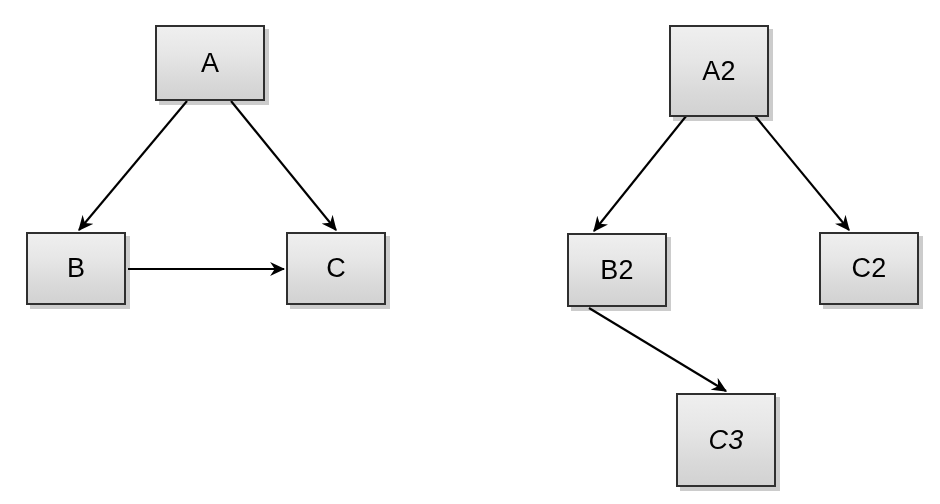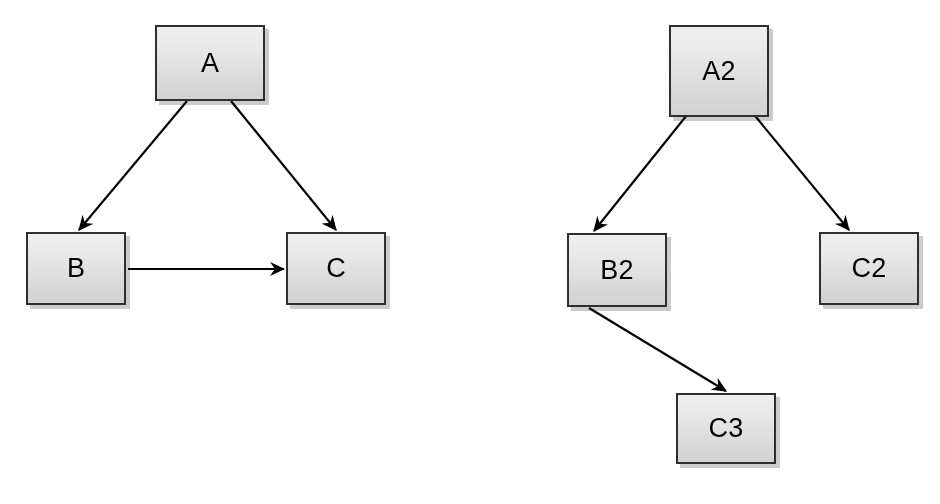--- a/index.html
+++ b/index.html
@@ -75,18 +75,18 @@
       </div>
       <div class="node" style="left: 669px; top: 25px; width: 100px; height: 92px;">
         <span class="node-label">A2</span>
       </div>
       <div class="node" style="left: 567px; top: 233px; width: 100px; height: 74px;">
         <span class="node-label">B2</span>
       </div>
       <div class="node" style="left: 799px; top: 232px; width: 100px; height: 73px; margin-left: 20px;">
         <span class="node-label">C2</span>
       </div>
-      <div class="node" style="left: 676px; top: 393px; width: 100px; height: 71px;">
+      <div class="node" style="left: 676px; top: 393px; width: 100px; height: 94px; font-style: italic;">
         <span class="node-label">C3</span>
       </div>
     </div>
 
 </div>
 
 </body></html>

